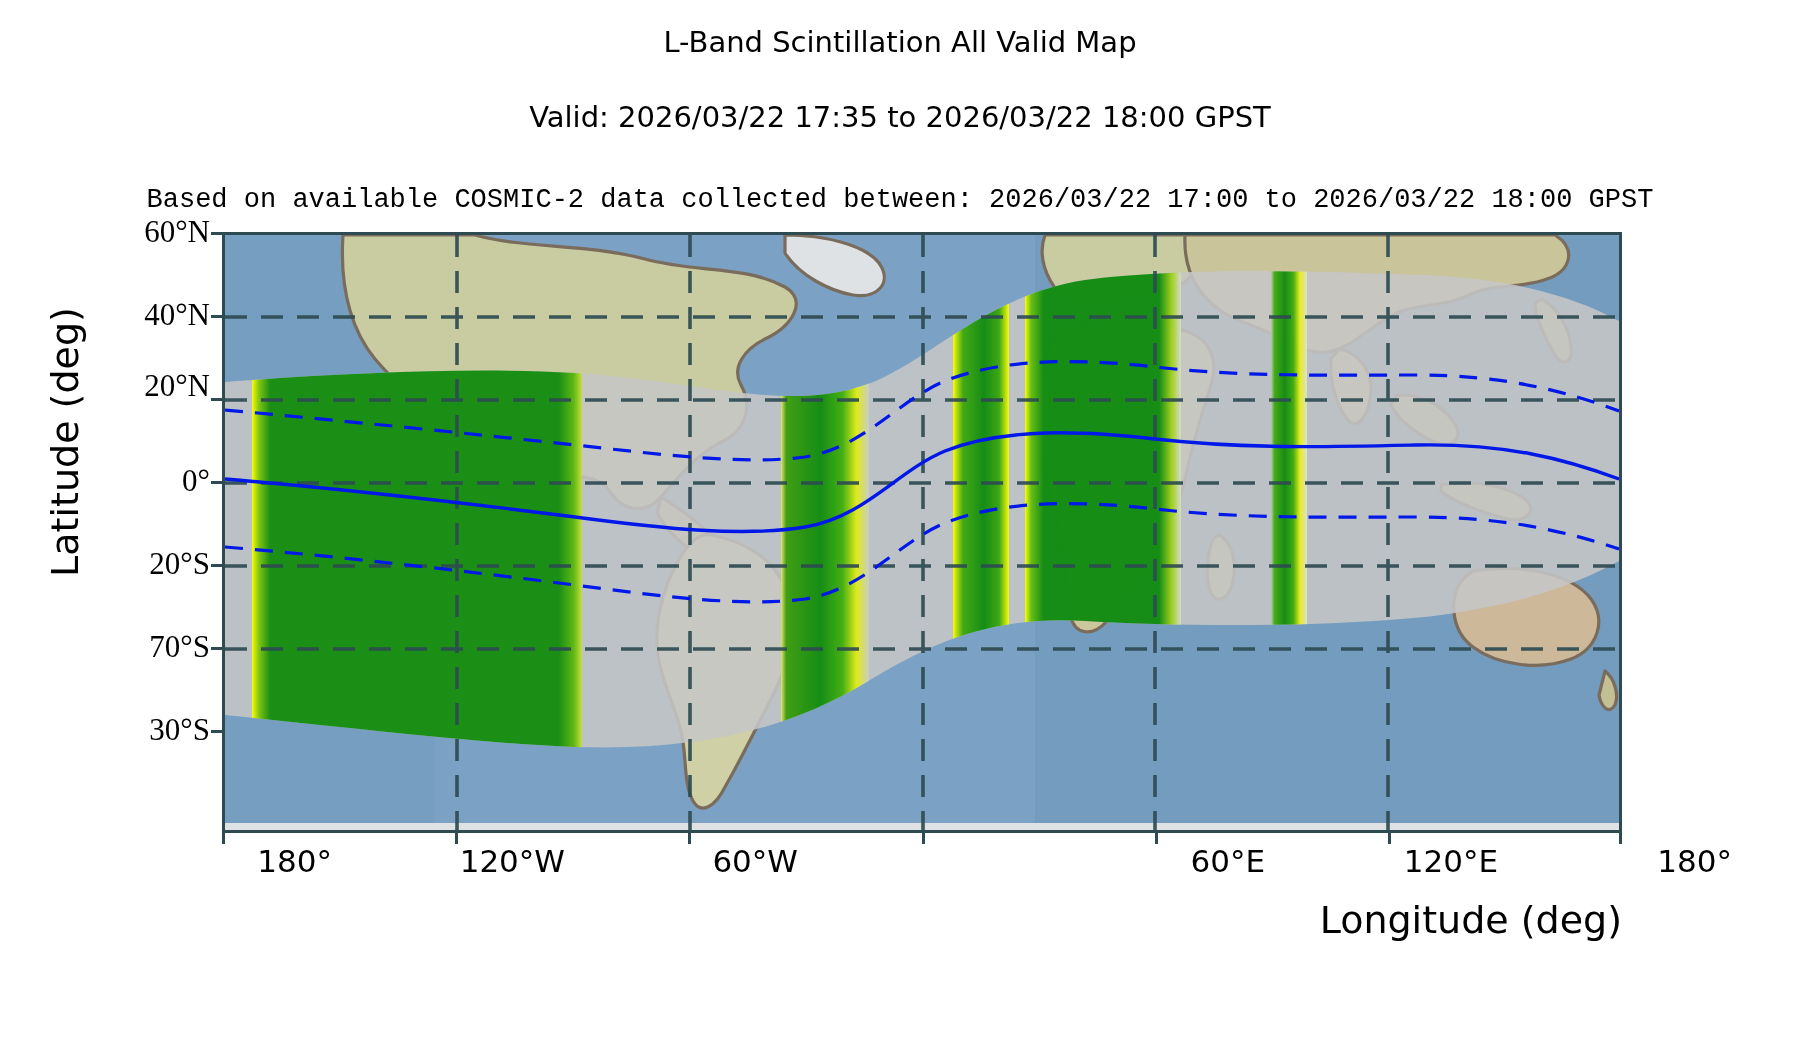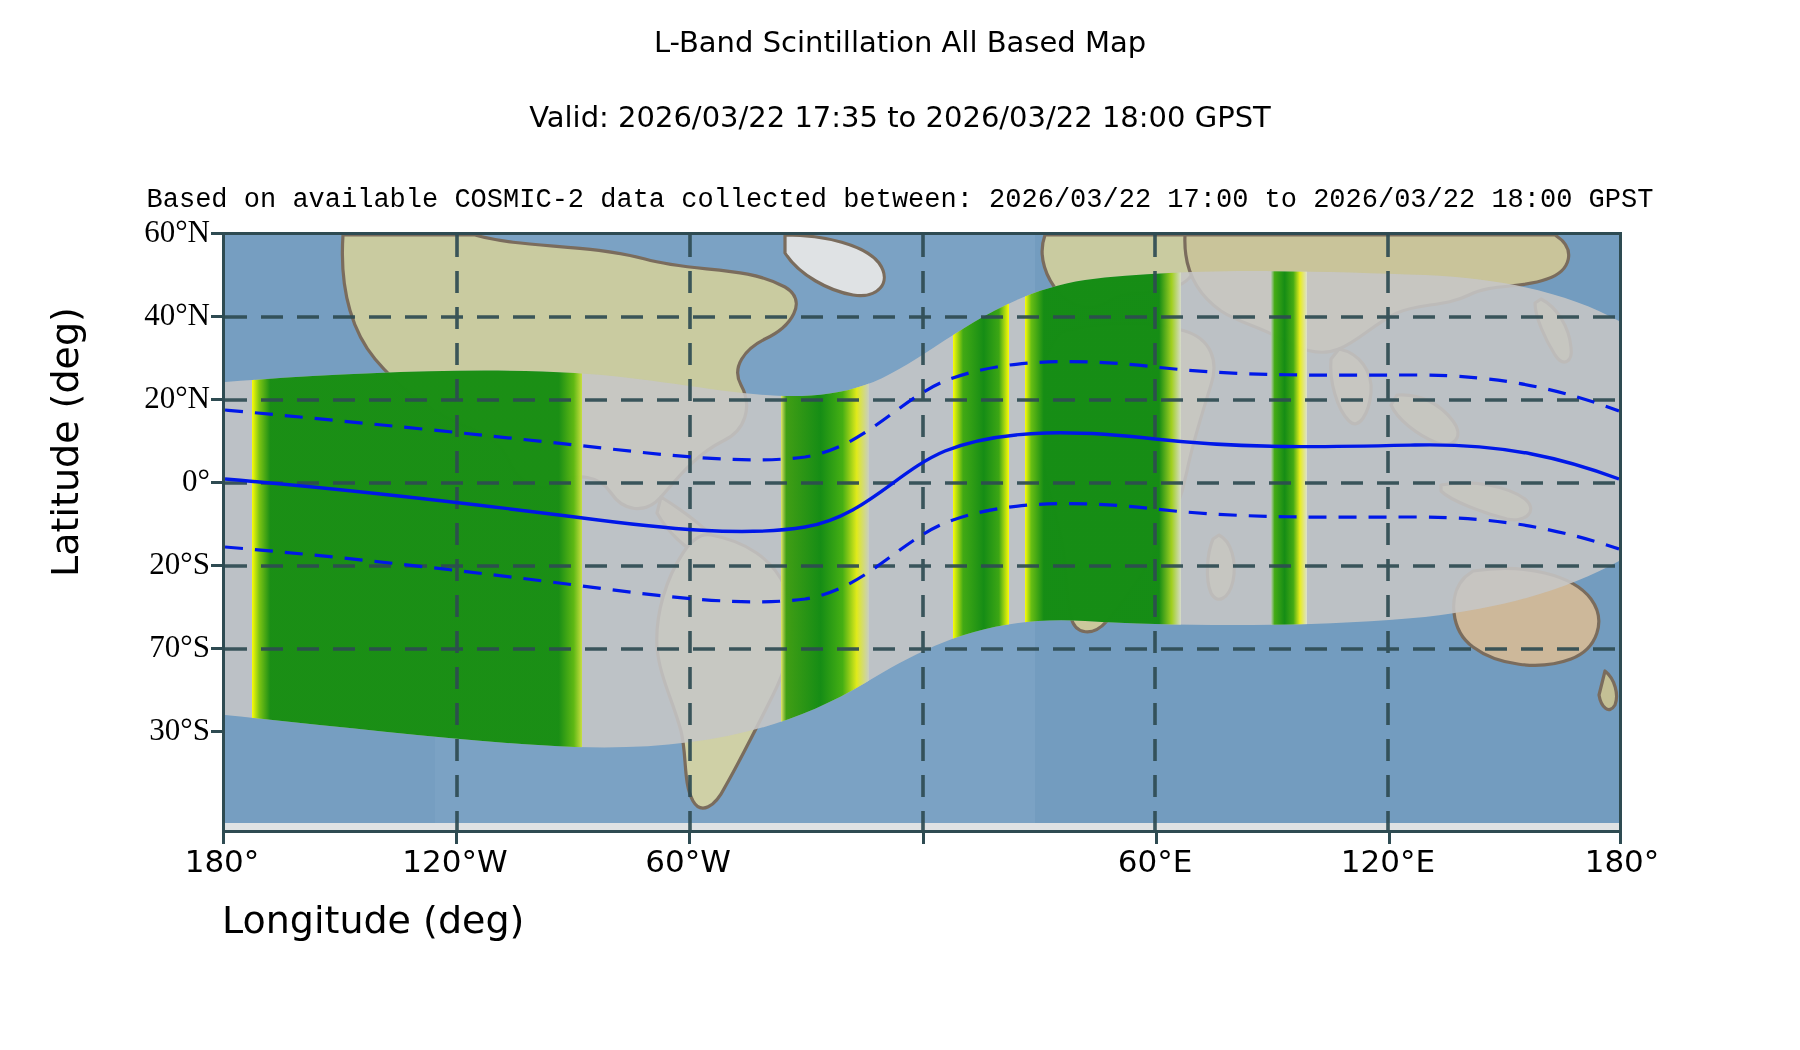--- a/index.html
+++ b/index.html
@@ -12,43 +12,43 @@
   #title-valid{top:100px;font-size:29px;}
   #title-source{top:185px;font-size:27px;font-family:Liberation Mono, monospace;}
 
   
   #plot-frame{position:absolute;left:222px;top:232px;width:1400px;height:601px;
               border:3px solid #2e4b52;box-sizing:border-box;overflow:hidden;background:#7ba2c4;}
   #map-svg{position:absolute;left:0;top:0;width:1394px;height:595px;display:block;}
 
   #ylabel{position:absolute;left:-255px;top:420px;width:640px;text-align:center;
           font-size:38px;transform:rotate(-90deg);transform-origin:center center;}
-  #xlabel{position:absolute;left:222px;top:898px;width:1400px;text-align:left;font-size:38px;}
+  #xlabel{position:absolute;left:222px;top:898px;width:1400px;text-align:right;font-size:38px;}
 
   .ytick{position:absolute;right:1590px;width:180px;text-align:right;font-size:31px;
          line-height:1;font-family:Liberation Serif, serif;}
   .ytick-mark{position:absolute;width:11px;height:3px;background:#2e4b52;}
-  .xtick{position:absolute;top:843px;width:220px;text-align:center;font-size:31px;}
+  .xtick{position:absolute;top:843px;width:220px;text-align:right;font-size:31px;}
   .xtick-mark{position:absolute;top:833px;width:3px;height:11px;background:#2e4b52;}
 </style>
 </head>
 <body>
 
 <div id="root">
 
-  <div class="title-block" id="title-main">L-Band Scintillation All Based Map</div>
+  <div class="title-block" id="title-main">L-Band Scintillation All Valid Map</div>
   <div class="title-block" id="title-valid">Valid: 2026/03/22 17:35 to 2026/03/22 18:00 GPST</div>
   <div class="title-block" id="title-source">Based on available COSMIC-2 data collected between: 2026/03/22 17:00 to 2026/03/22 18:00 GPST</div>
 
   <div id="ylabel">Latitude (deg)</div>
   <div id="xlabel">Longitude (deg)</div>
 
   <div class="ytick" style="top:216px">60°N</div>
   <div class="ytick" style="top:299px">40°N</div>
-  <div class="ytick" style="top:382px">20°N</div>
+  <div class="ytick" style="top:370px">20°N</div>
   <div class="ytick" style="top:465px">0°</div>
   <div class="ytick" style="top:548px">20°S</div>
   <div class="ytick" style="top:631px">70°S</div>
   <div class="ytick" style="top:714px">30°S</div>
 
   <div class="ytick-mark" style="left:211px;top:232px"></div>
   <div class="ytick-mark" style="left:211px;top:315px"></div>
   <div class="ytick-mark" style="left:211px;top:398px"></div>
   <div class="ytick-mark" style="left:211px;top:481px"></div>
   <div class="ytick-mark" style="left:211px;top:564px"></div>

